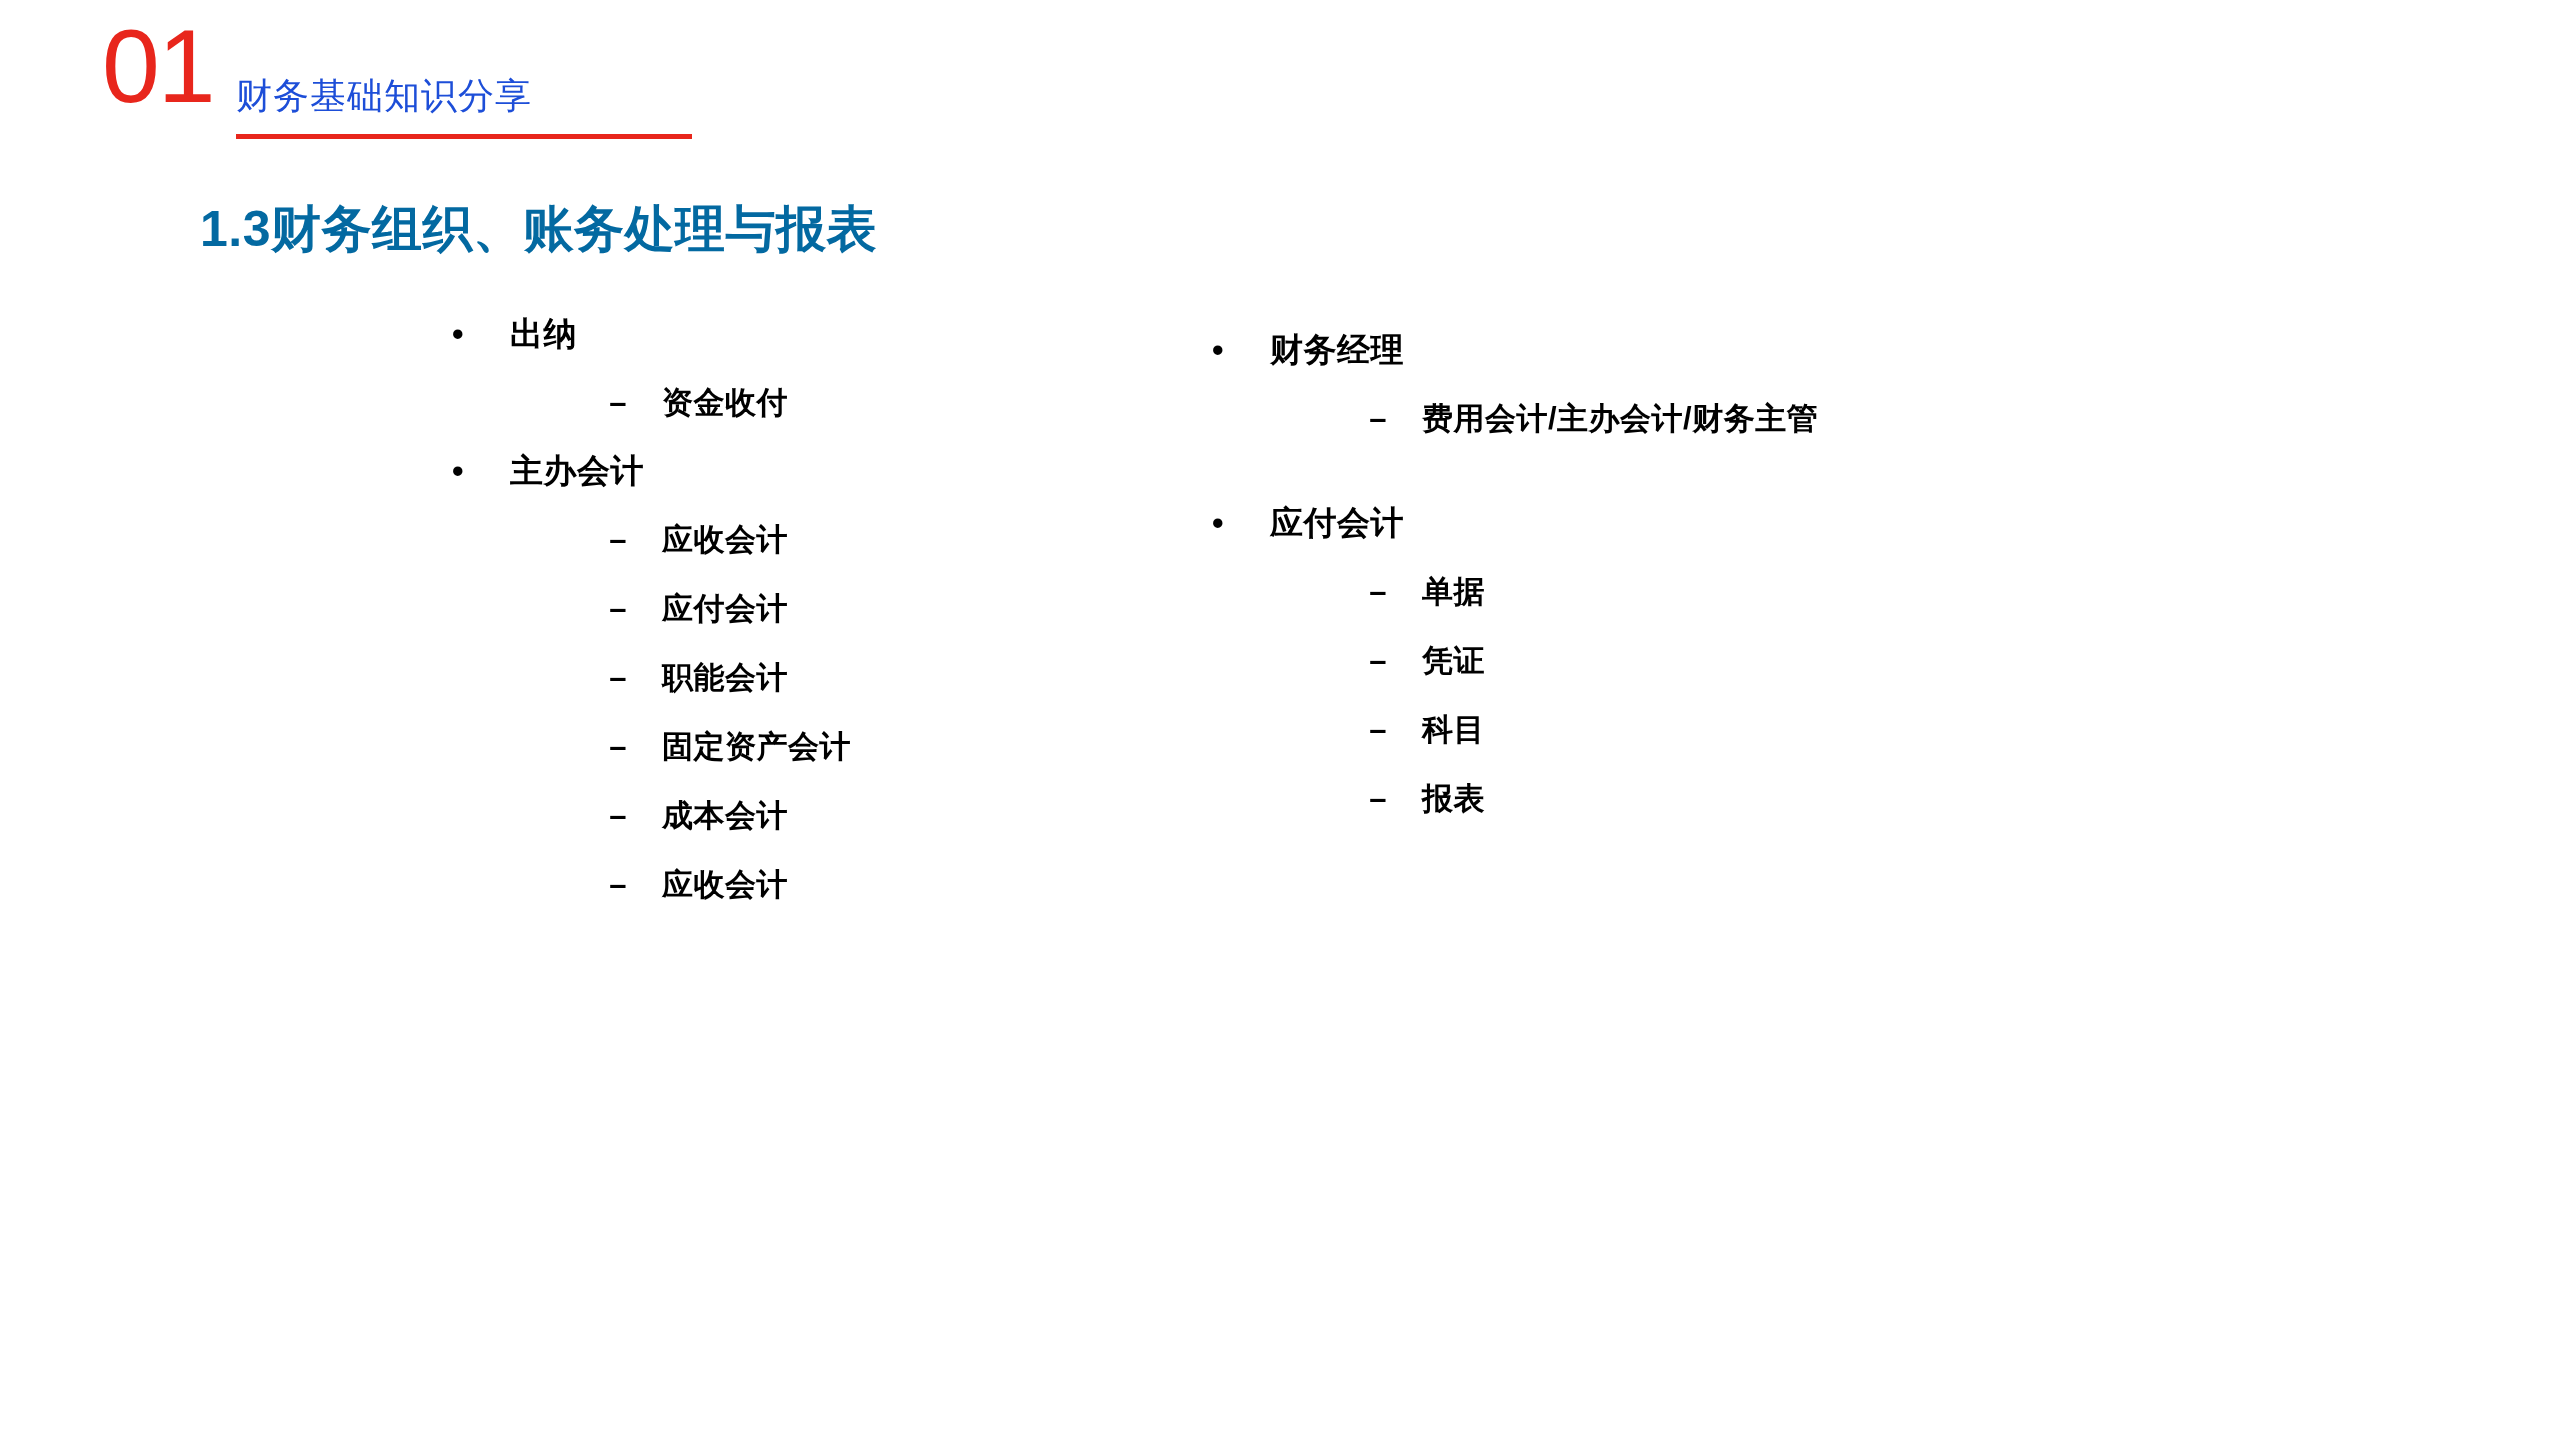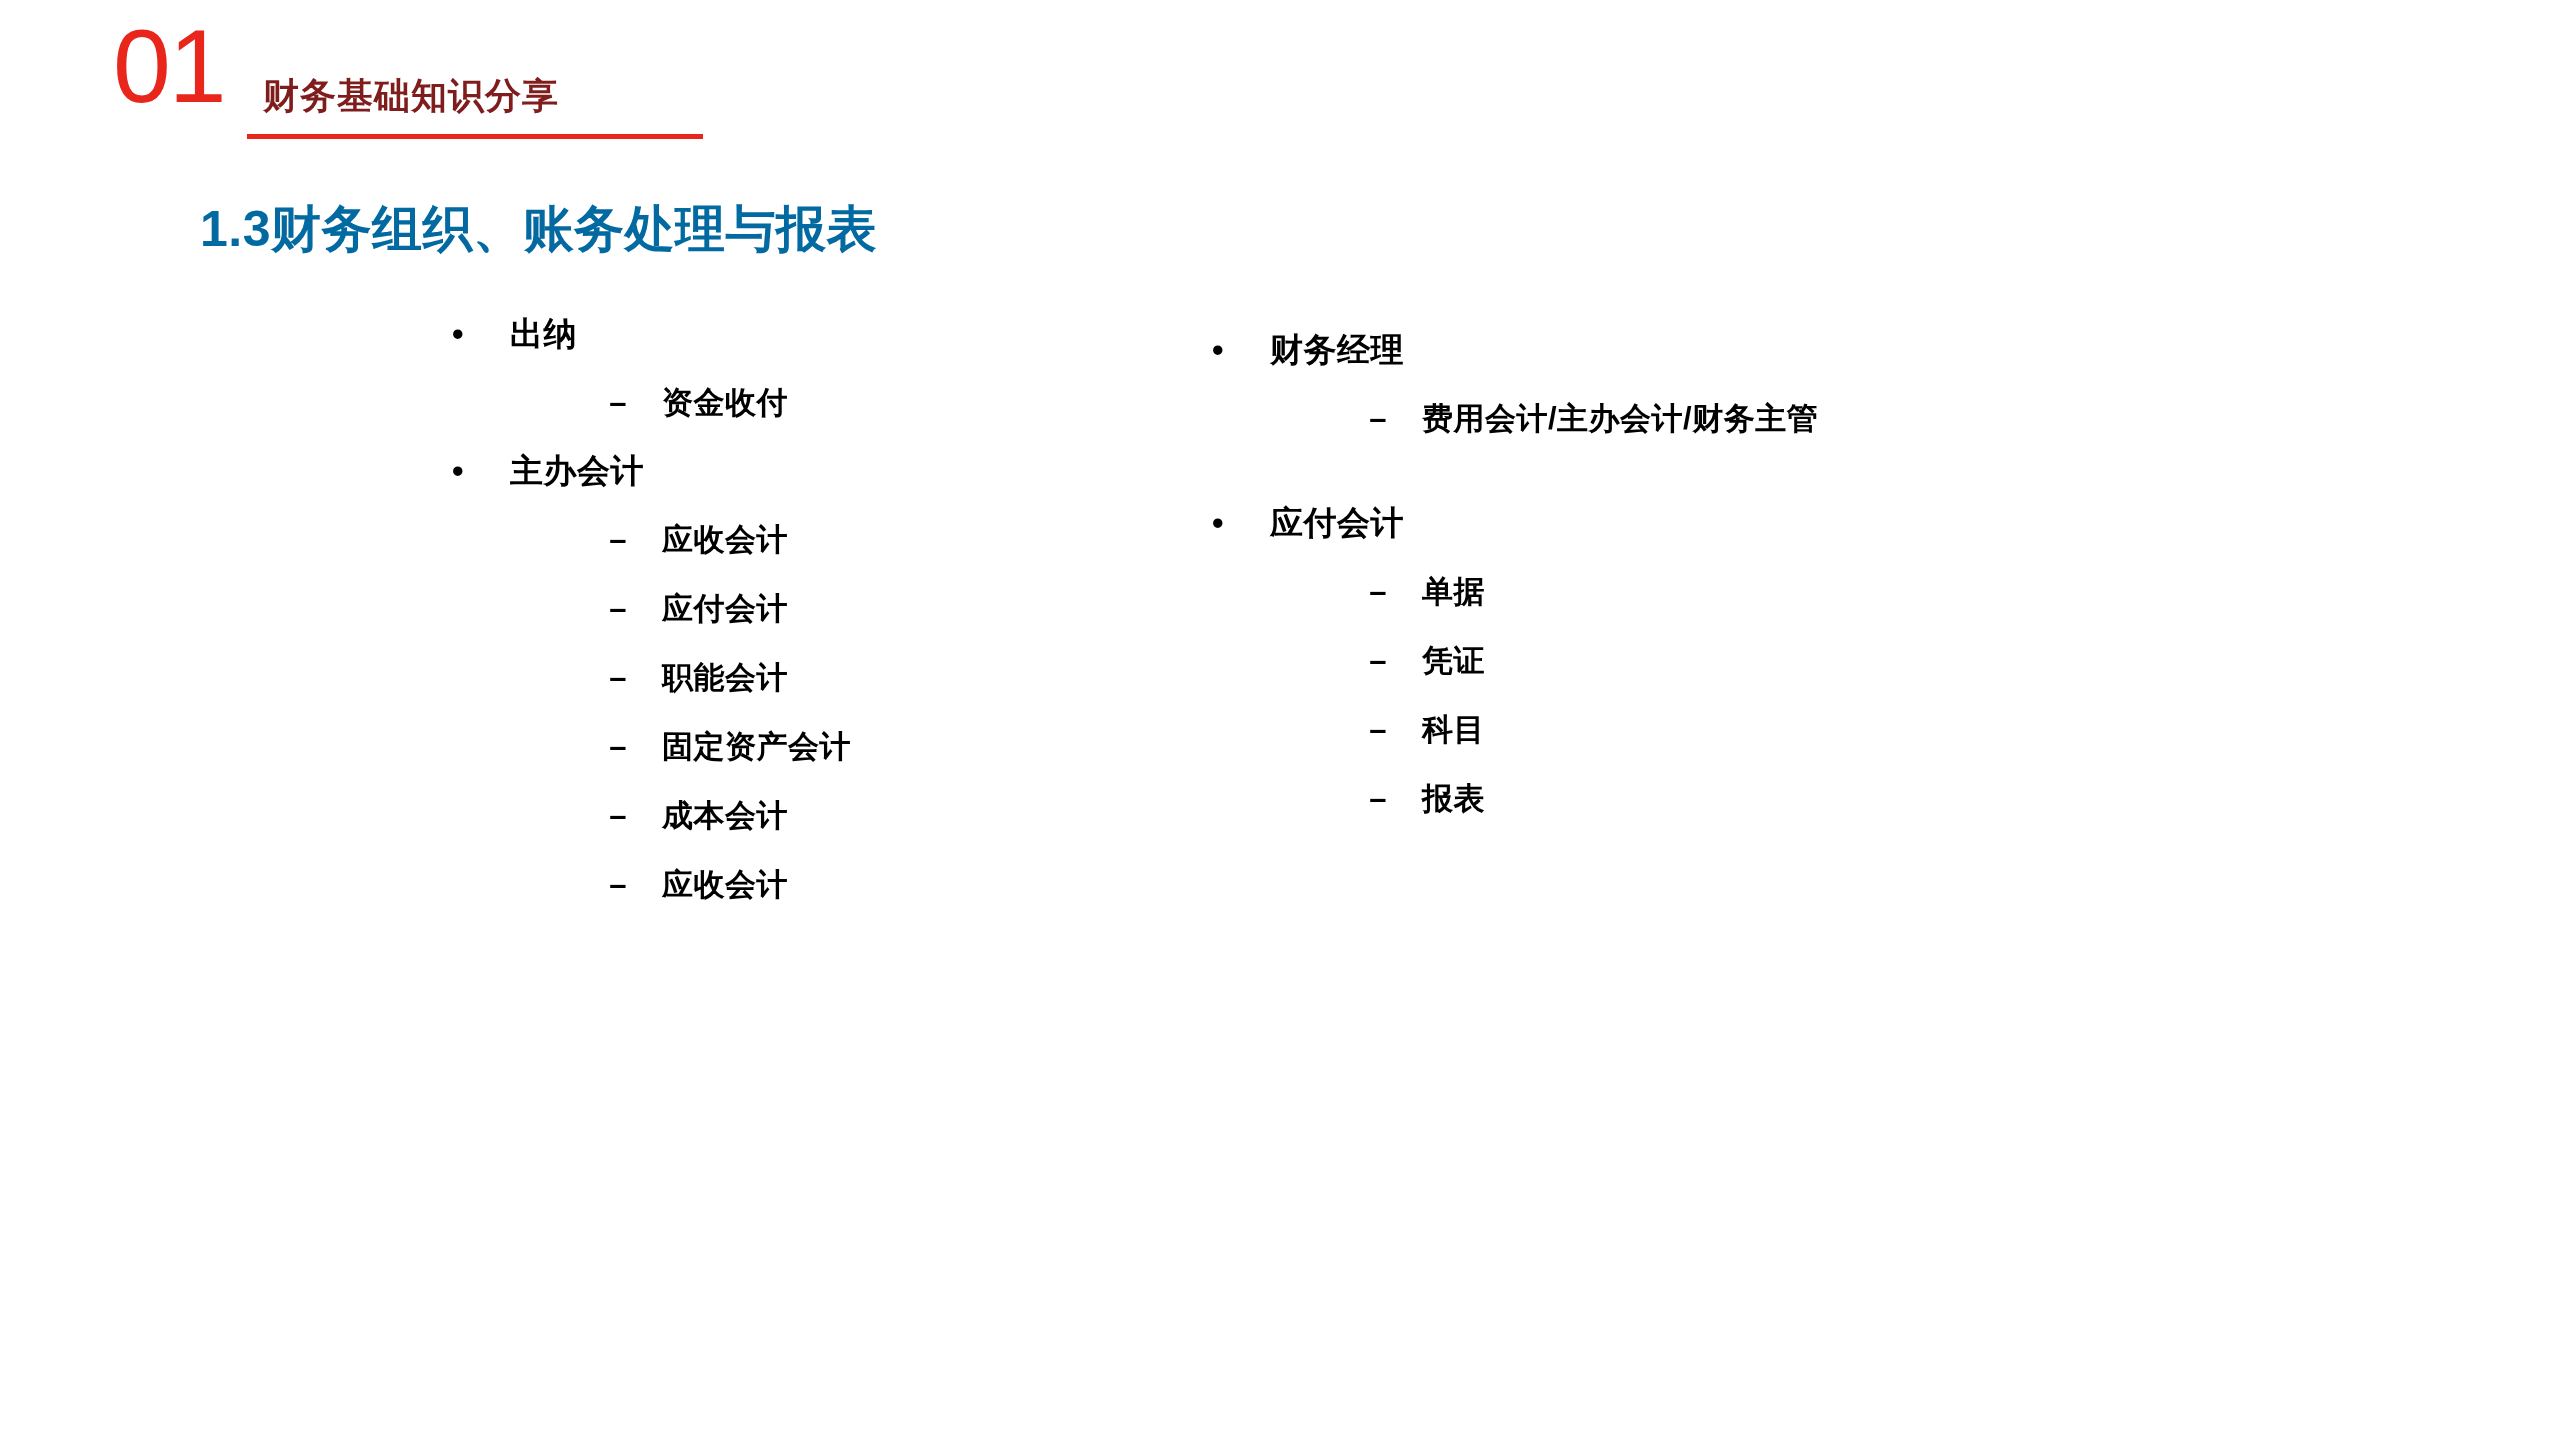--- a/index.html
+++ b/index.html
@@ -12,21 +12,21 @@
     height: 1440px;
     position: relative;
     font-family: "Liberation Sans", "DejaVu Sans", sans-serif;
     color: #000000;
     overflow: hidden;
   }
 
   
   .slide-header {
     position: absolute;
-    left: 15px;
+    left: 4px;
     top: 0;
     width: 2260px;
     height: 190px;
     padding-left: 19px;
   }
   .section-number {
     position: absolute;
     left: 98px;
     top: 14px;
     font-size: 104px;
@@ -35,24 +35,23 @@
     color: #E8261C;
     letter-spacing: -2px;
     font-family: "Liberation Sans", "DejaVu Sans", sans-serif;
   }
   .section-title {
     position: absolute;
     left: 232px;
     top: 78px;
     font-size: 36px;
     line-height: 36px;
-    font-weight: 700;
-    color: #7f1d1d;
+    font-weight: 400;
+    color: #1d4ed8;
     letter-spacing: 1px;
-    margin-left: 16px;
   }
   .header-rule {
     position: absolute;
     left: 232px;
     top: 134px;
     width: 456px;
     height: 5px;
     background: #E8261C;
   }
 

